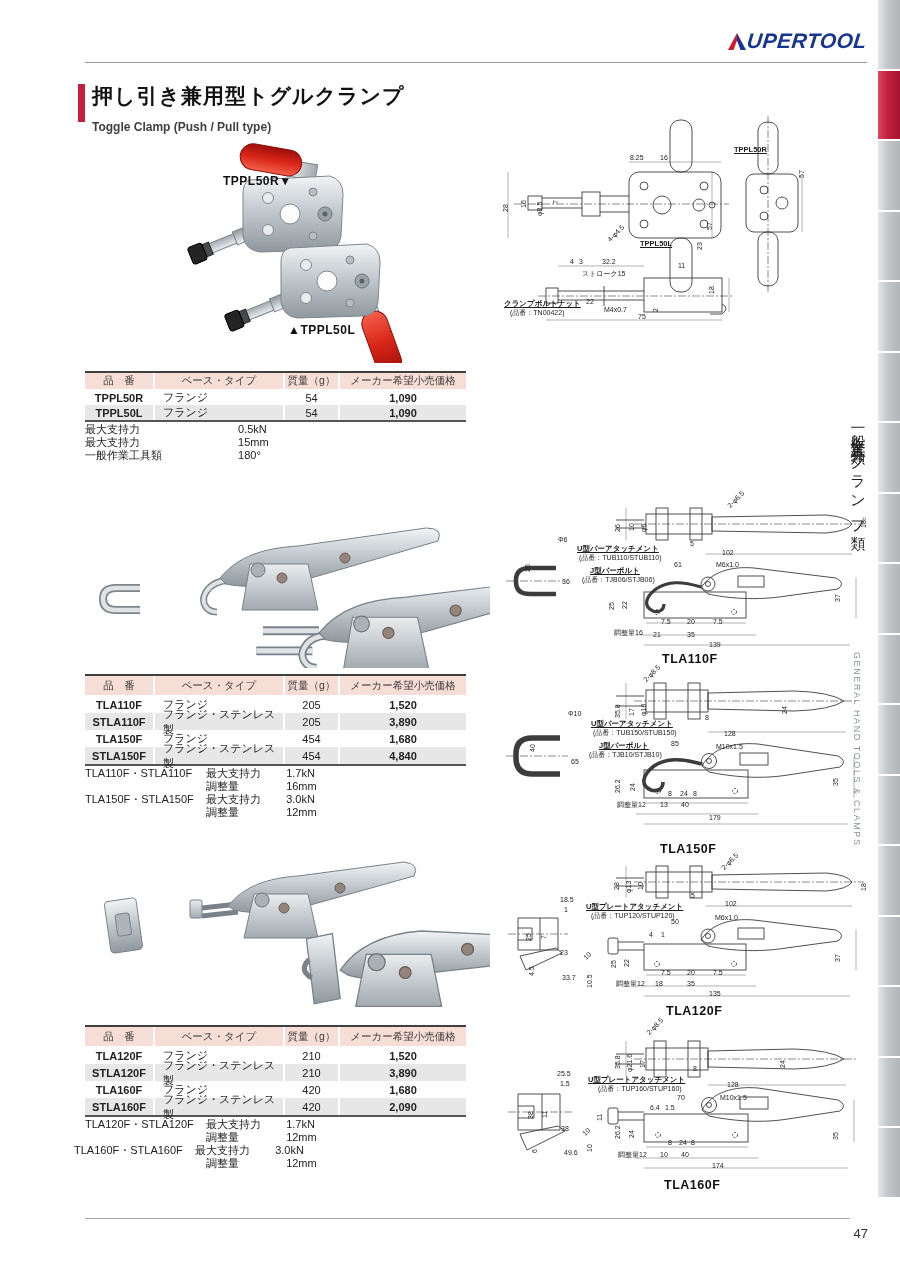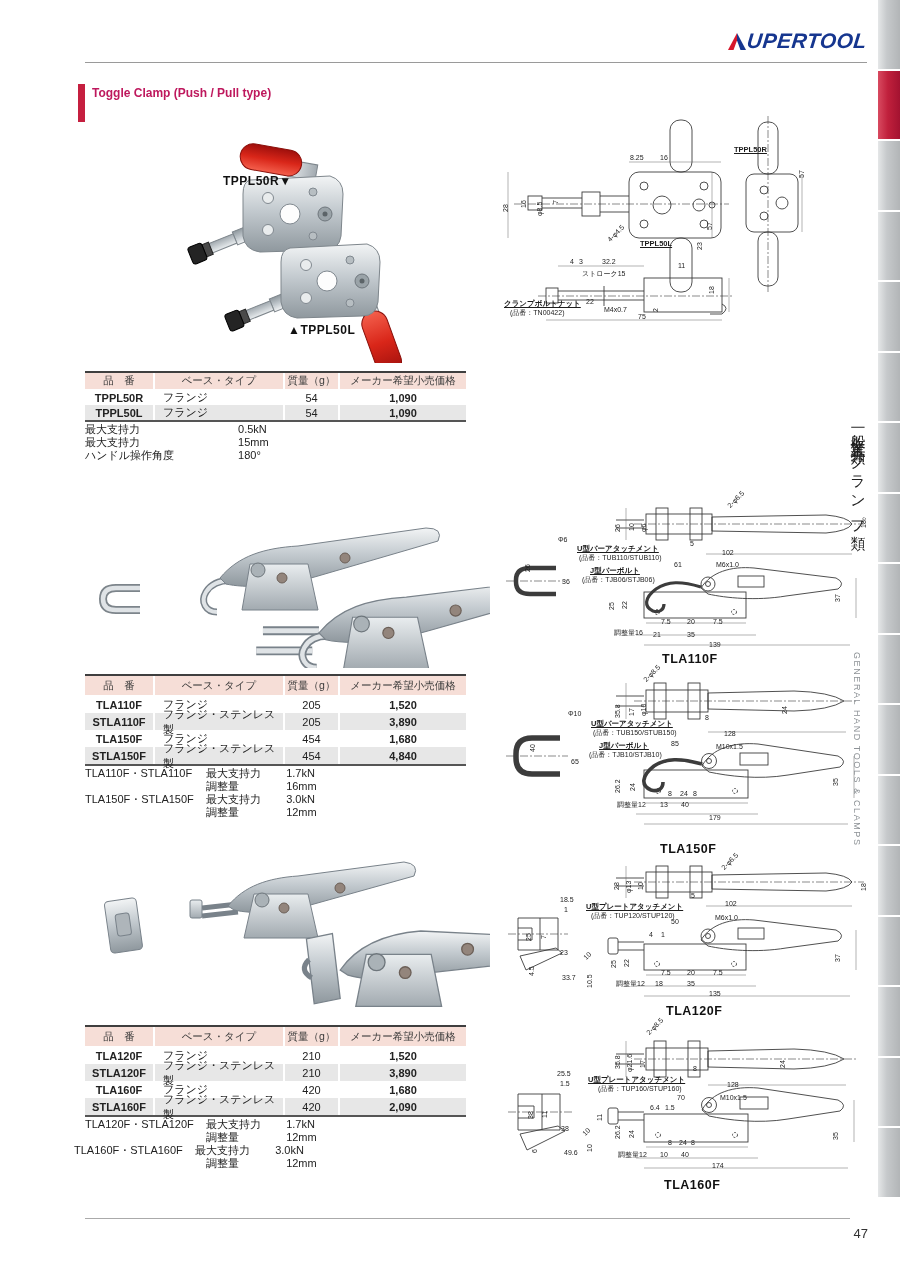--- a/index.html
+++ b/index.html
@@ -8,21 +8,21 @@
   .abs{position:absolute;}
   
   #head-note{left:85px;top:48px;font-size:10.5px;color:#333;letter-spacing:.3px;}
   #logo{right:33px;top:30px;display:flex;align-items:flex-end;}
   #logo .logo-text{font-style:italic;font-weight:bold;font-size:21px;color:#16368f;letter-spacing:.5px;line-height:1;transform:skewX(-6deg);}
   #head-rule{left:85px;top:62px;width:782px;height:0;border-top:1px solid #9a9a9a;}
   
   .sec-title{display:flex;}
   .red-bar{width:7px;background:#c51f3f;margin-right:7px;}
   .sec-title .tx .jp{font-size:21px;font-weight:bold;color:#111;letter-spacing:1px;line-height:1.15;}
-  .sec-title .tx .en{font-size:12px;font-weight:bold;color:#be185d;margin-top:2px;}
+  .sec-title .tx .en{font-size:12px;font-weight:bold;color:#404040;margin-top:12px;}
   
   .ptable{display:grid;grid-template-columns:68px 130px 55px 128px;border-top:2px solid #3f3f3f;border-bottom:2px solid #555;}
   .ptable .c{display:flex;align-items:center;justify-content:center;font-size:11px;border-left:2px solid #fff;}
   .ptable .c.first{border-left:none;}
   .ptable .th{background:#f6ded7;color:#3a3a3a;font-size:10.5px;border-bottom:1px solid #fff;}
   .ptable .model{font-weight:bold;}
   .ptable .base{justify-content:flex-start;padding-left:8px;}
   .ptable .price{font-weight:bold;}
   .ptable .alt{background:#e7e7e7;}
   .t1 .c{height:15px;} .t1 .th{height:16px;}
@@ -77,20 +77,21 @@
       <path d="M10,1 L1,18 L6.5,18 L10,8.5 Z" fill="#d6172c"></path>
       <path d="M10,1 L19,18 L13.5,18 L10,8.5 Z" fill="#16368f"></path>
     </svg>
     <span class="logo-text">UPERTOOL</span>
   </div>
   <div class="abs" id="head-rule"></div>
 
   <div class="abs sec-title" style="left:78px;top:84px;height:38px;">
     <div class="red-bar"></div>
     <div class="tx">
+      <div class="jp">押し引き兼用型トグルクランプ</div>
       <div class="en">Toggle Clamp (Push / Pull type)</div>
     </div>
   </div>
 
   <div class="photo" style="left:85px;top:118px;width:380px;height:245px;">
     <svg width="380" height="245" viewBox="0 0 380 245">
 
       <g stroke-width="1">
         <g transform="translate(213,95) rotate(158)">
           <rect x="10" y="-10" width="16" height="20" fill="url(#gm2)" stroke="#7e868c"></rect>
@@ -202,21 +203,21 @@
 
   <div class="spec-row" style="left:85px;top:422px;">
     <span class="spec-label" style="width:150px;">最大支持力</span>
     <span>0.5kN</span>
   </div>
   <div class="spec-row" style="left:85px;top:435px;">
     <span class="spec-label" style="width:150px;">最大支持力</span>
     <span>15mm</span>
   </div>
   <div class="spec-row" style="left:85px;top:448px;">
-    <span class="spec-label" style="width:150px;">ハンドル操作角度</span>
+    <span class="spec-label" style="width:150px;">一般作業工具類</span>
     <span>180°</span>
   </div>
 
 
   <div class="photo" style="left:92px;top:518px;width:398px;height:150px;">
     <svg width="398" height="150" viewBox="0 0 398 150">
       <path d="M48,70 H24 Q11,70 11,81 Q11,92 24,92 H48" fill="none" stroke="#7d858b" stroke-width="8"></path>
       <path d="M48,70 H24 Q11,70 11,81 Q11,92 24,92 H48" fill="none" stroke="#dfe3e6" stroke-width="4.5"></path>
       <g transform="translate(68,0)">
         <path d="M84,64 C64,60 52,64 46,74 C40,84 46,94 57,94" fill="none" stroke="#79828a" stroke-width="7"></path>

